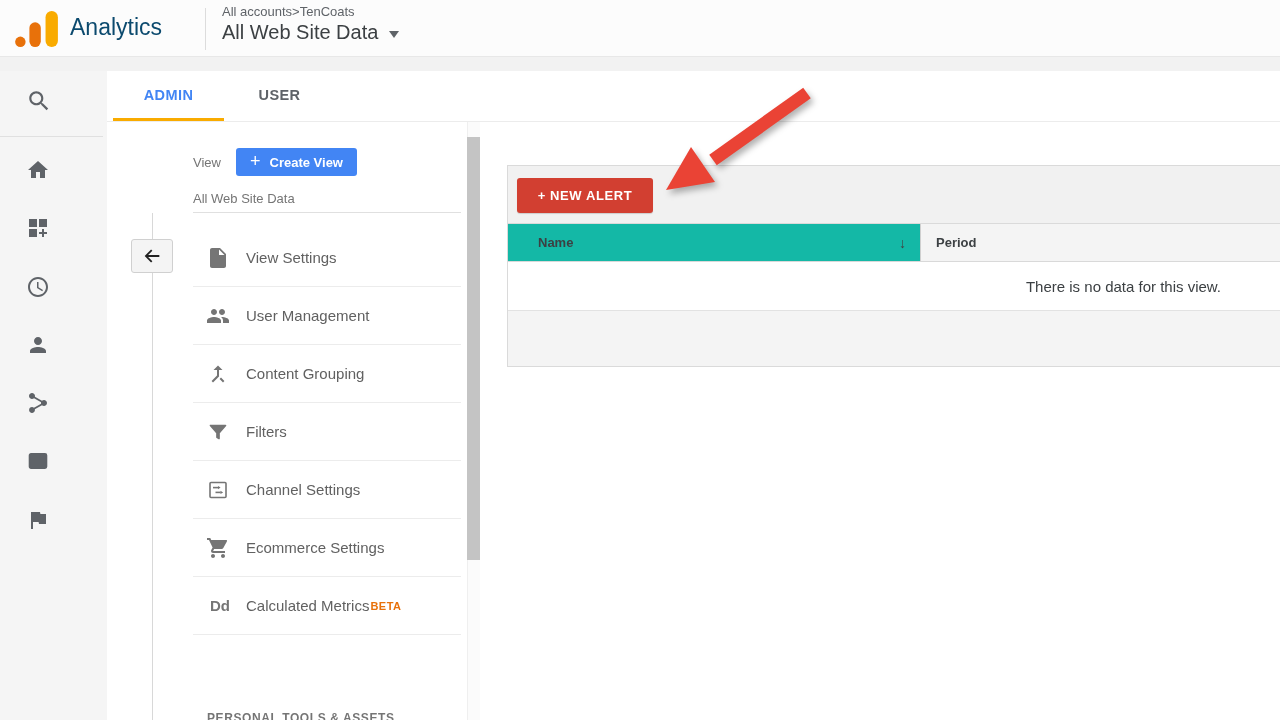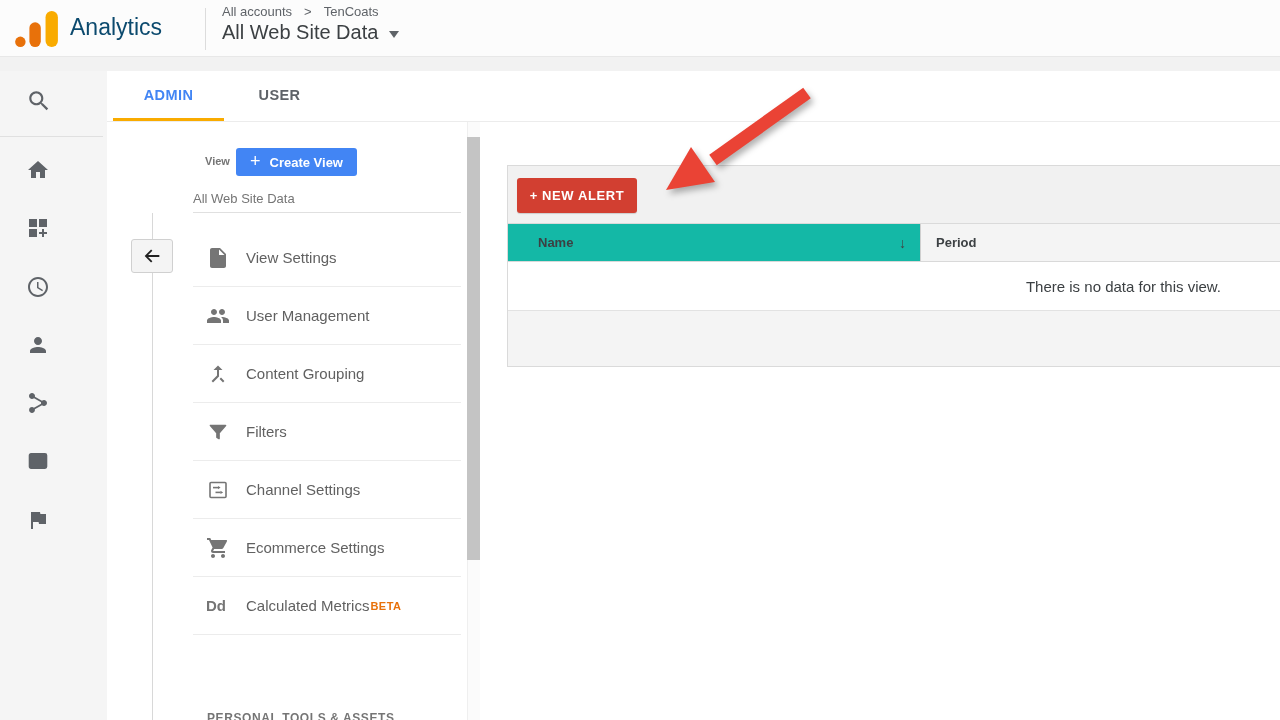--- a/index.html
+++ b/index.html
@@ -5,21 +5,21 @@
   * { margin:0; padding:0; box-sizing:border-box; }
   html,body { width:1280px; height:720px; overflow:hidden; background:#fff;
               font-family:"Liberation Sans", sans-serif; position:relative; }
 
   
   .top-header { position:absolute; left:0; top:0; width:1280px; height:57px;
                 background:#fcfcfc; border-bottom:1px solid #e8e8e8; z-index:5; }
   .ga-logo { position:absolute; left:14px; top:10px; width:46px; height:38px; cursor:pointer; }
   .app-name { position:absolute; left:70px; top:14px; font-size:23px; color:#0c4a6e;text-align:right; }
   .header-divider { position:absolute; left:205px; top:8px; width:1px; height:42px; background:#dcdcdc; }
-  .breadcrumb { position:absolute; left:222px; top:4px; font-size:13px; color:#5f6368; display:flex; gap:12px; }
+  .breadcrumb { position:absolute; left:222px; top:4px; font-size:13px; color:#5f6368; display:flex; gap:0; }
   .breadcrumb .crumb { cursor:pointer; }
   .view-selector { position:absolute; left:222px; top:21px; display:flex; align-items:center; gap:11px;
                    font-size:20px; color:#3c4043; cursor:pointer; }
   .caret-down { width:0; height:0; border-left:5.5px solid transparent; border-right:5.5px solid transparent;
                 border-top:7px solid #5f6368; margin-top:3px; }
 
   
   .gray-strip { position:absolute; left:0; top:57px; width:1280px; height:14px; background:#f2f2f2; }
   .icon-rail { position:absolute; left:0; top:71px; width:107px; height:649px; background:#f5f5f5; }
   .rail-icon { position:absolute; left:26px; width:24px; height:24px; color:#5f6368; cursor:pointer; }
@@ -34,49 +34,49 @@
   .tab.active { color:#4285f4;text-align:center; }
   .tab.active::after { content:""; position:absolute; left:0; right:0; bottom:0; height:3px; background:#f9ab00; }
 
   
   .panel-vline { position:absolute; left:152px; top:213px; width:1px; height:507px; background:#d8d8d8; }
   .back-btn { position:absolute; left:131px; top:239px; width:42px; height:34px; background:#f4f4f4;
               border:1px solid #d0d0d0; border-radius:3px; display:flex; align-items:center;
               justify-content:center; cursor:pointer; z-index:3; }
   .back-btn svg { width:22px; height:22px; fill:#212121; }
 
-  .view-label { position:absolute; left:205px; top:155px; font-size:11px; color:#757575;font-weight:bold; }
+  .view-label { position:absolute; left:193px; top:155px; font-size:13px; color:#757575; }
   .create-view-btn { position:absolute; left:236px; top:148px; width:121px; height:28px; background:#4285f4;
                      border-radius:3px; color:#fff; display:flex; align-items:center; justify-content:center;
                      gap:9px; cursor:pointer; }
   .create-view-btn .plus { font-size:18px; font-weight:normal; margin-top:-1px; }
   .create-view-btn .lbl { font-size:13px; font-weight:bold; }
   .current-view { position:absolute; left:193px; top:191px; font-size:13px; color:#757575; }
   .panel-divider { position:absolute; left:193px; top:212px; width:268px; height:1px; background:#e0e0e0; }
 
-  .menu { position:absolute; left:193px; top:229px; width:268px; }
+  .menu { position:absolute; left:193px; top:229px; width:268px;text-align:right; }
   .menu-item { height:58px; border-bottom:1px solid #ececec; display:flex; align-items:center;
                padding-left:13px; cursor:pointer; }
   .menu-item .mi-icon { width:24px; height:24px; color:#757575; flex:0 0 24px; }
   .menu-item .mi-icon svg { width:100%; height:100%; fill:currentColor; }
   .menu-item .mi-icon .dd-text { font-size:15px; font-weight:bold; color:#757575; line-height:24px; }
   .menu-item .mi-label { margin-left:16px; font-size:15px; color:#616161; white-space:nowrap; }
   .menu-item .mi-badge { margin-left:1px; font-size:11px; font-weight:bold; letter-spacing:.5px; color:#e8710a; }
   .section-header { position:absolute; left:207px; top:711px; font-size:12px; font-weight:bold;
                     letter-spacing:.6px; color:#757575; white-space:nowrap; }
 
   
   .scroll-track { position:absolute; left:467px; top:122px; width:13px; height:598px; background:#fbfbfb;
                   border-left:1px solid #efefef; }
   .scroll-thumb { position:absolute; left:467px; top:137px; width:13px; height:423px; background:#c4c4c4; cursor:pointer; }
 
   
   .alerts-card { position:absolute; left:507px; top:165px; width:1233px; border:1px solid #dadada; background:#fff; }
   .card-toolbar { height:58px; background:#f1f1f1; border-bottom:1px solid #dadada; position:relative; }
-  .new-alert-btn { position:absolute; left:9px; top:12px; width:120px; height:35px; background:#d23f31;
+  .new-alert-btn { position:absolute; left:9px; top:12px; width:136px; height:35px; background:#d23f31;
                    border-radius:3px; color:#fff; font-size:13px; font-weight:bold; letter-spacing:.6px;
                    text-align:center; line-height:35px; cursor:pointer; box-shadow:0 1px 1px rgba(0,0,0,.15); }
   .thead { display:flex; height:38px; border-bottom:1px solid #d9d9d9; }
   .th-name { width:413px; background:#14b8a6; border-right:1px solid #cfcfcf; display:flex; align-items:center;
              justify-content:space-between; padding:0 14px 0 30px; font-size:13px; font-weight:bold;
              color:#3c4043; cursor:pointer; }
   .th-name .sort-arrow { font-size:14px; color:#424242; }
   .th-period { flex:1; background:#f4f4f4; display:flex; align-items:center; padding-left:15px;
                font-size:13px; font-weight:bold; color:#3c4043; cursor:pointer; }
   .tbody-row { height:49px; border-bottom:1px solid #e2e2e2; text-align:center; line-height:49px;

